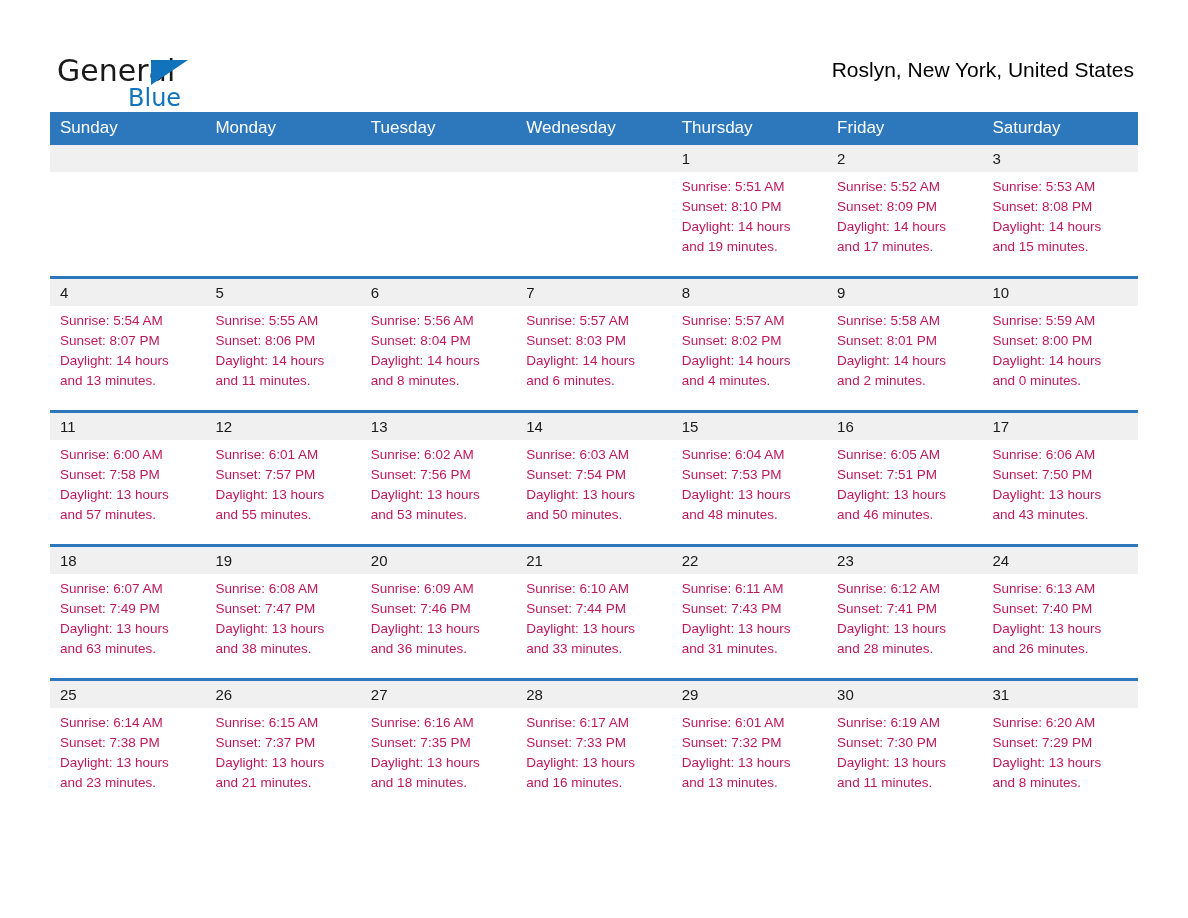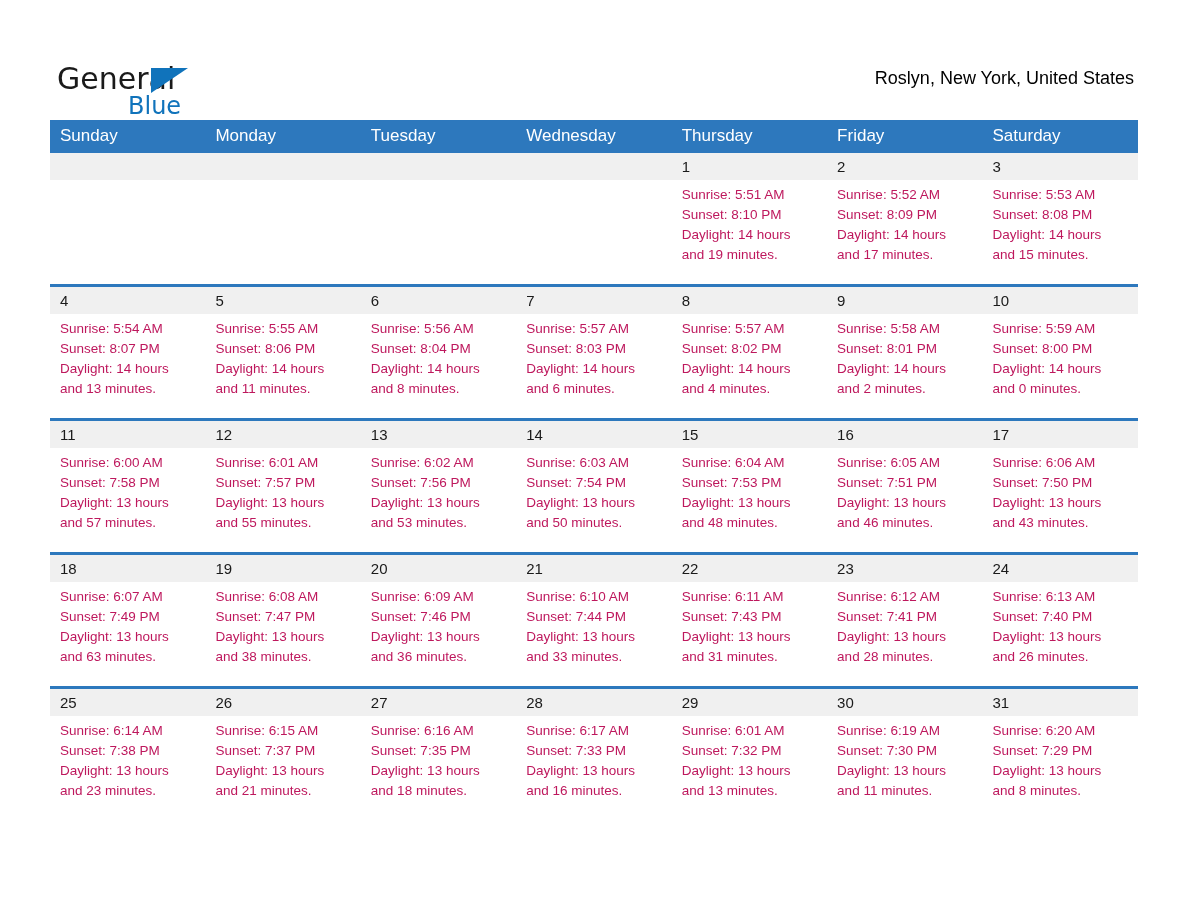--- a/index.html
+++ b/index.html
@@ -23,21 +23,20 @@
   }
 
   
   .header {
     display: flex;
     align-items: flex-start;
     justify-content: space-between;
     padding-top: 42px;
     height: 110px;
     box-sizing: border-box;
-    margin-top: 8px;
   }
   .brand {
     position: relative;
     width: 180px;
     height: 70px;
     line-height: 1;
   }
   .brand-general {
     position: absolute;
     left: 7px;
@@ -72,21 +71,21 @@
     padding-right: 4px;
   }
   .month-title {
     font-size: 41px;
     font-weight: 400;
     line-height: 48px;
     color: #000;
     font-family: "Liberation Sans", sans-serif;
   }
   .location-title {
-    font-size: 18px;
+    font-size: 21px;
     font-weight: 400;
     line-height: 30px;
     margin-top: 13px;
     color: #000;
     font-family: "Liberation Sans", sans-serif;
   }
 
   
   .calendar {
     width: 1088px;

